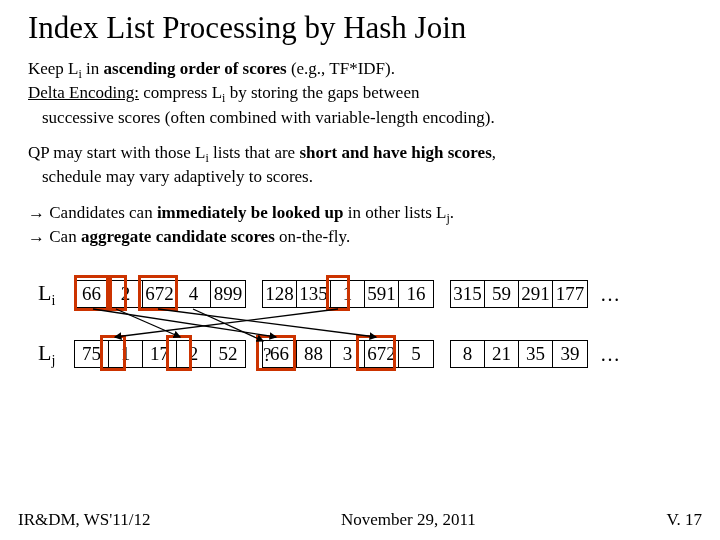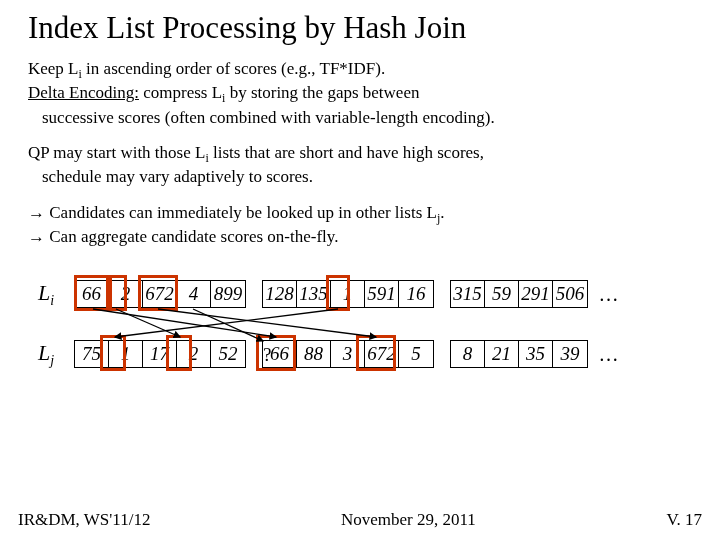--- a/index.html
+++ b/index.html
@@ -23,36 +23,35 @@
     font-weight: normal;
     margin: 0 0 12px 0;
   }
   .body-text {
     font-size: 17px;
     line-height: 1.25;
     margin-bottom: 14px;
   }
   .sub { font-size: 12px; vertical-align: sub; }
   .under { text-decoration: underline; }
-  .bold { font-weight: normal; }
+  .bold { font-weight: bold; }
   .indent { padding-left: 14px; margin-top: 33px; }
   .arrow-block { margin-top: 6px; margin-bottom: 32px; }
 
   .lists-area {
     position: relative;
     margin-top: 8px;
     margin-left: 10px;
   }
   .list-row {
     position: relative;
     display: flex;
     align-items: center;
     height: 30px;
     margin-bottom: 30px;
-    font-style: italic;
   }
   .list-label {
     font-size: 22px;
     width: 36px;
   }
   .list-label .sub { font-size: 14px; }
   .group {
     display: flex;
     border: 1px solid #000;
     margin-right: 16px;
@@ -137,21 +136,21 @@
         <div class="cell">128</div>
         <div class="cell">135</div>
         <div class="cell">1</div>
         <div class="cell">591</div>
         <div class="cell">16</div>
       </div>
       <div class="group">
         <div class="cell">315</div>
         <div class="cell">59</div>
         <div class="cell">291</div>
-        <div class="cell">506</div>
+        <div class="cell">177</div>
       </div>
       <span class="dots">…</span>
 
       <div class="hl" style="left:36px;top:-4px;width:38px;height:36px"></div>
       <div class="hl" style="left:68px;top:-4px;width:21px;height:36px"></div>
       <div class="hl" style="left:100px;top:-4px;width:40px;height:36px"></div>
       <div class="hl" style="left:288px;top:-4px;width:24px;height:36px"></div>
     </div>
 
     <div class="list-row">

